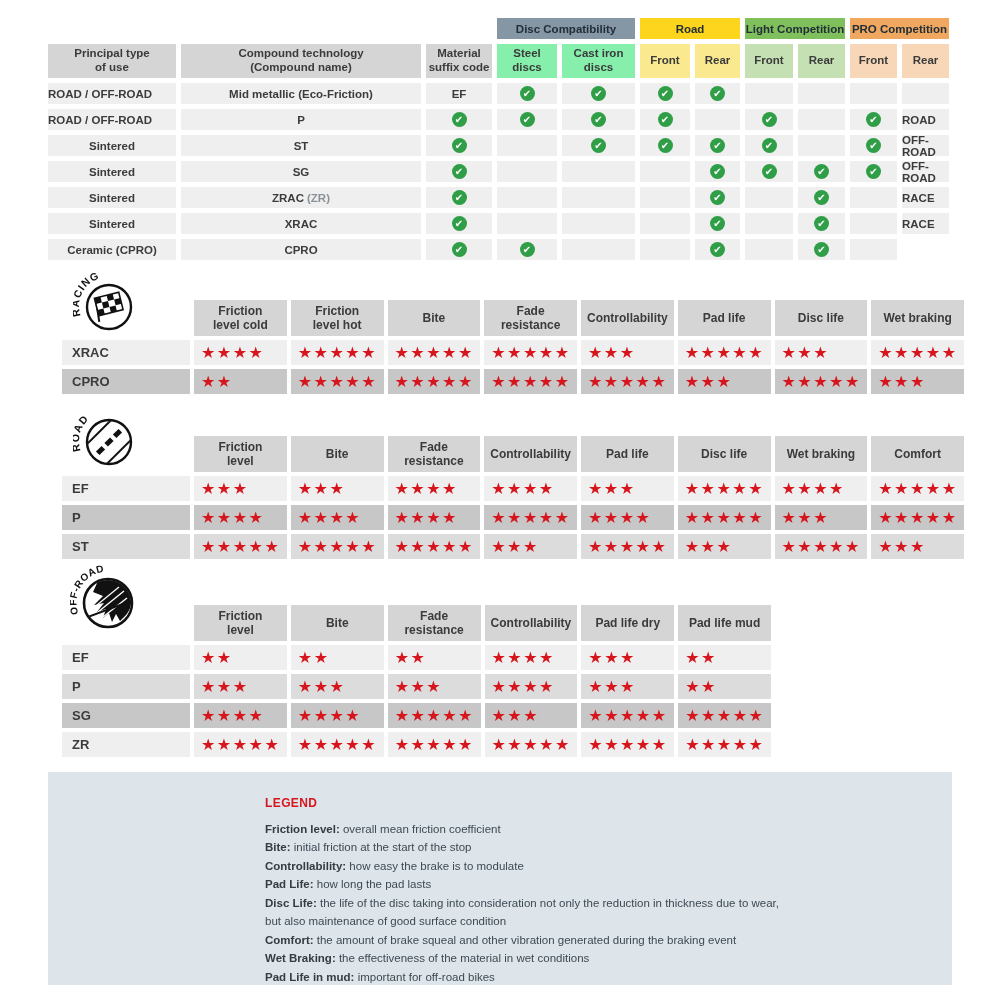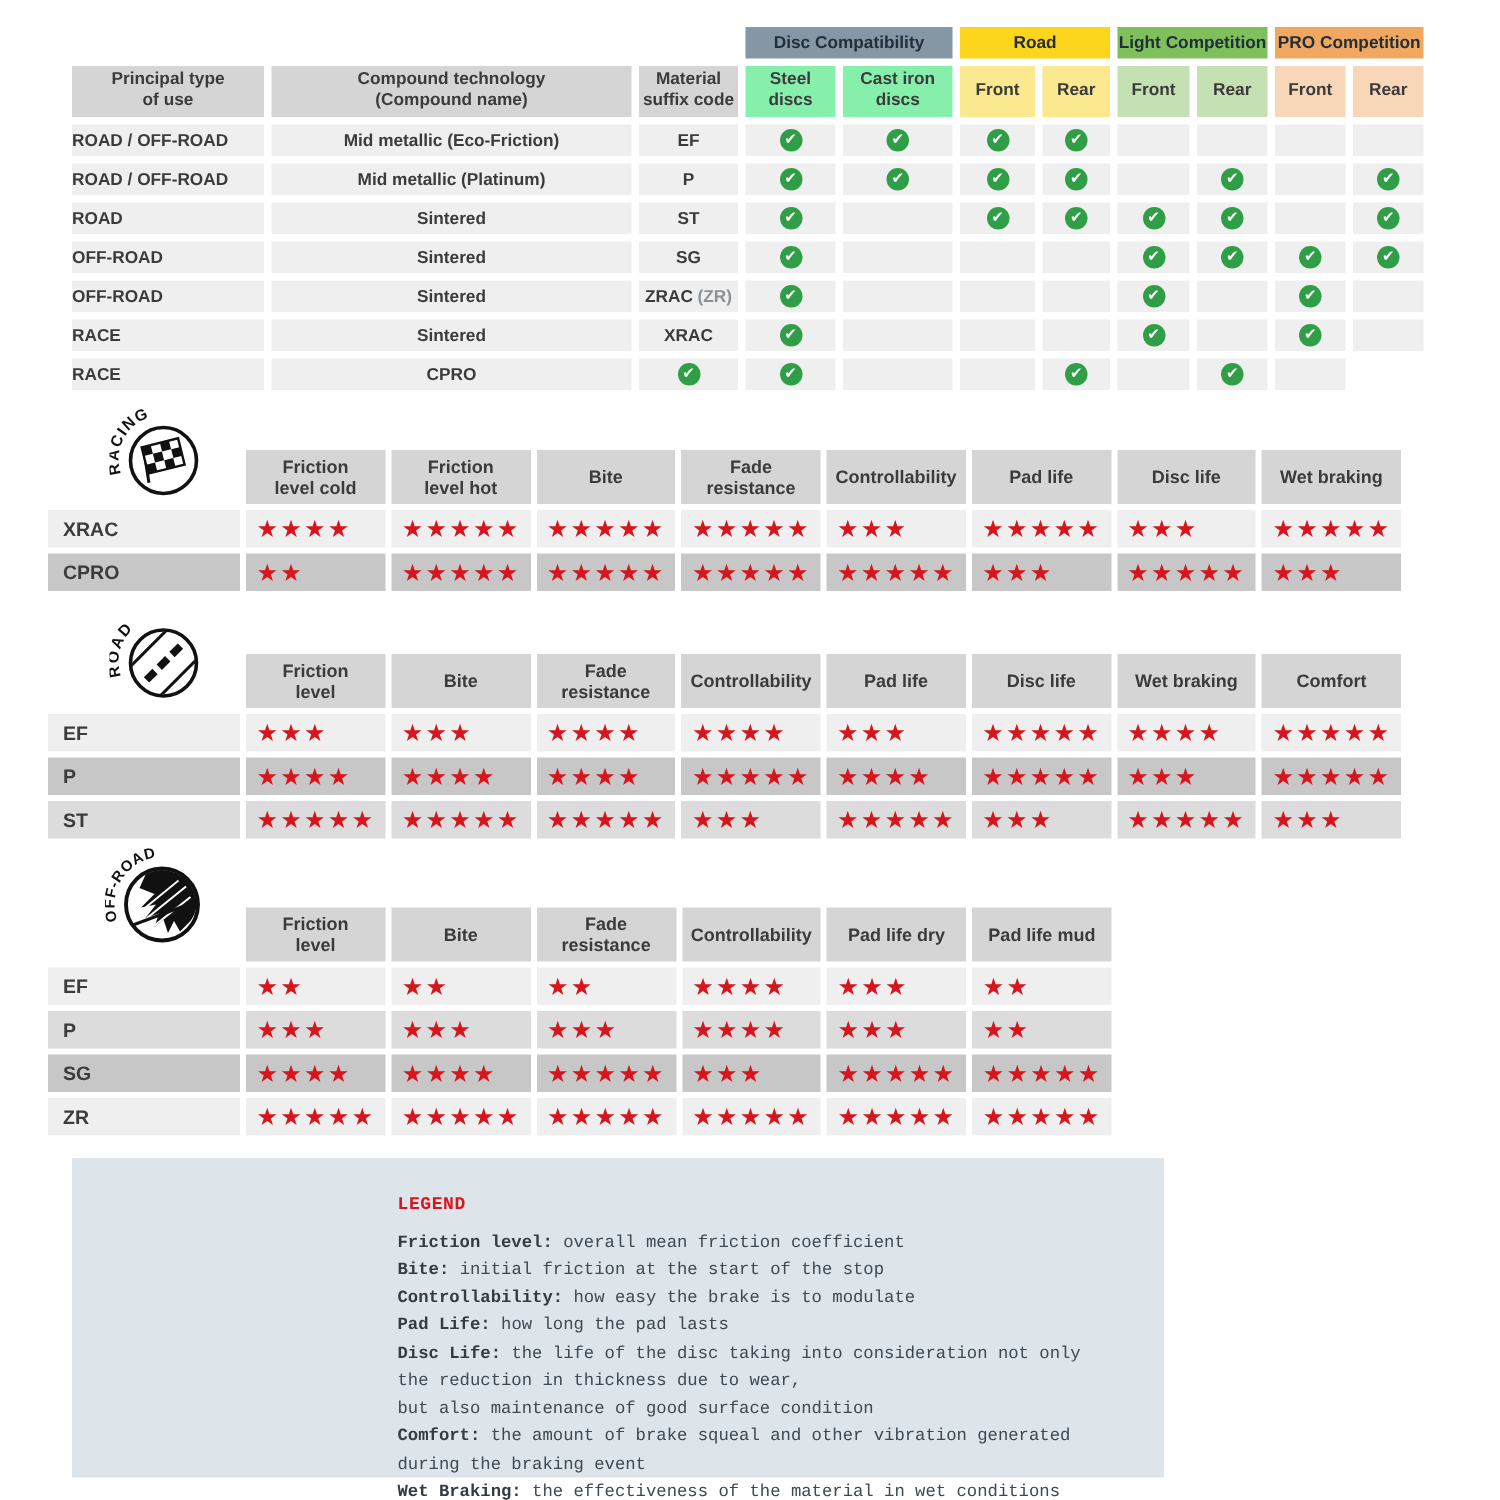--- a/index.html
+++ b/index.html
@@ -28,21 +28,21 @@
         font-weight:bold;color:#3b3b3b;}
   .cell.c{justify-content:center;text-align:center;}
   .cell.l{}
   .code-note{margin-left:3px;color:#8a9299;}
   .check-icon{display:none;width:15px;height:15px;border-radius:50%;background:#2f9e47;
               color:#fff;font-size:10px;font-weight:bold;align-items:center;
               justify-content:center;line-height:1;}
   .cell.checked .check-icon{display:flex;}
 
   
-  .rt{position:absolute;left:32px;display:grid;gap:4px;
+  .rt{position:absolute;left:62px;display:grid;gap:4px;
       grid-template-rows:36px;grid-auto-rows:25px;}
   .rt.r8{width:902px;grid-template-columns:128px repeat(8,1fr);}
   .rt.r6{width:709px;grid-template-columns:128px repeat(6,1fr);}
   .rt .blank{background:transparent;}
   .rt .h{background:#d5d5d5;display:flex;align-items:center;justify-content:center;
          text-align:center;font-size:12px;font-weight:bold;color:#3b3b3b;
          white-space:pre-line;line-height:1.18;}
   .rt .lbl{display:flex;align-items:center;padding-left:10px;font-size:13px;
            font-weight:bold;color:#3b3b3b;}
   .rt .stars{display:flex;align-items:center;padding-left:7px;color:#d6151d;
@@ -50,21 +50,21 @@
   .shade-light{background:#efefef;}
   .shade-medium{background:#dcdcdc;}
   .shade-dark{background:#c7c7c7;}
 
   
   .badge-svg{position:absolute;}
   .badge-svg text{font-family:"Liberation Sans","DejaVu Sans",sans-serif;
                   font-weight:bold;fill:#111;}
 
   
-  .legend{position:absolute;left:48px;top:772px;width:728px;height:213px;background:#dde5eb;font-family:Liberation Mono, monospace;}
+  .legend{position:absolute;left:48px;top:772px;width:904px;height:213px;background:#dde5eb;}
   .legend-inner{padding:22px 30px 0 217px;font-size:11.5px;color:#3e4952;line-height:18.5px;}
   .legend-title{color:#d6151d;font-weight:bold;font-size:12px;letter-spacing:.4px;
                 margin-bottom:7px;}
   .legend-item b{color:#343b41;}
 </style>
 </head>
 <body>
 
 <div class="page">
 
@@ -106,21 +106,20 @@
       </div>
     <div class="cell c checked">
         <span class="check-icon">✔</span>
       </div>
     <div class="cell c"></div>
     <div class="cell c"></div>
     <div class="cell c"></div>
     <div class="cell c"></div>
 
     <div class="cell l">ROAD / OFF-ROAD</div>
-    <div class="cell c">Mid metallic (Platinum)</div>
     <div class="cell c">P</div>
     <div class="cell c checked">
         <span class="check-icon">✔</span>
       </div>
     <div class="cell c checked">
         <span class="check-icon">✔</span>
       </div>
     <div class="cell c checked">
         <span class="check-icon">✔</span>
       </div>
@@ -215,20 +214,21 @@
     <div class="cell c checked">
         <span class="check-icon">✔</span>
       </div>
     <div class="cell c"></div>
     <div class="cell c checked">
         <span class="check-icon">✔</span>
       </div>
     <div class="cell c"></div>
 
     <div class="cell l">RACE</div>
+    <div class="cell c">Ceramic (CPRO)</div>
     <div class="cell c">CPRO</div>
     <div class="cell c checked">
         <span class="check-icon">✔</span>
       </div>
     <div class="cell c checked">
         <span class="check-icon">✔</span>
       </div>
     <div class="cell c"></div>
     <div class="cell c"></div>
     <div class="cell c checked">

